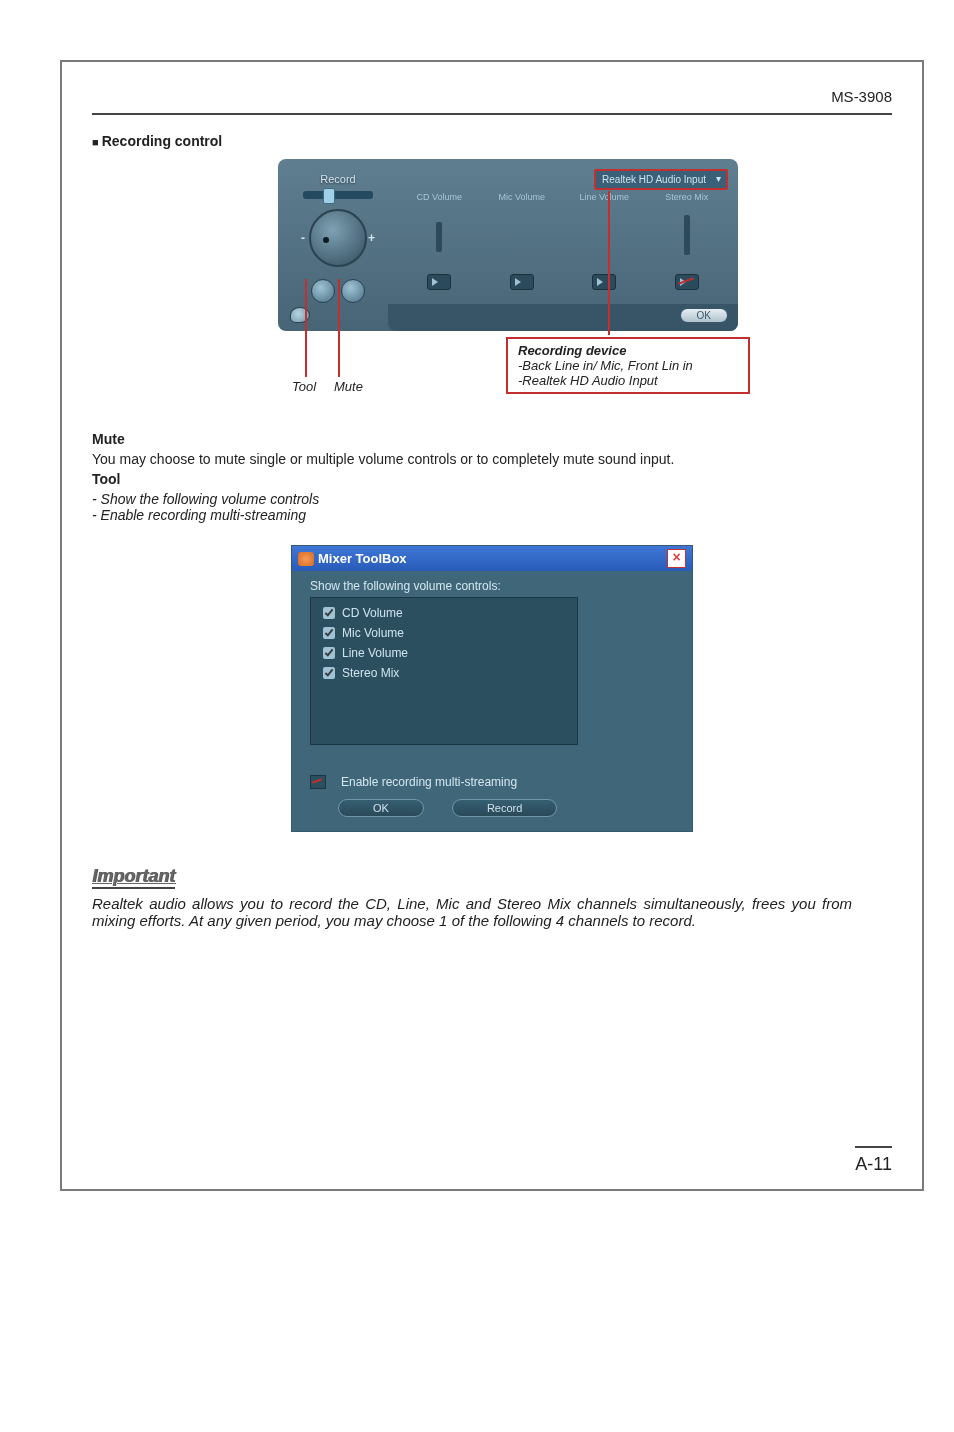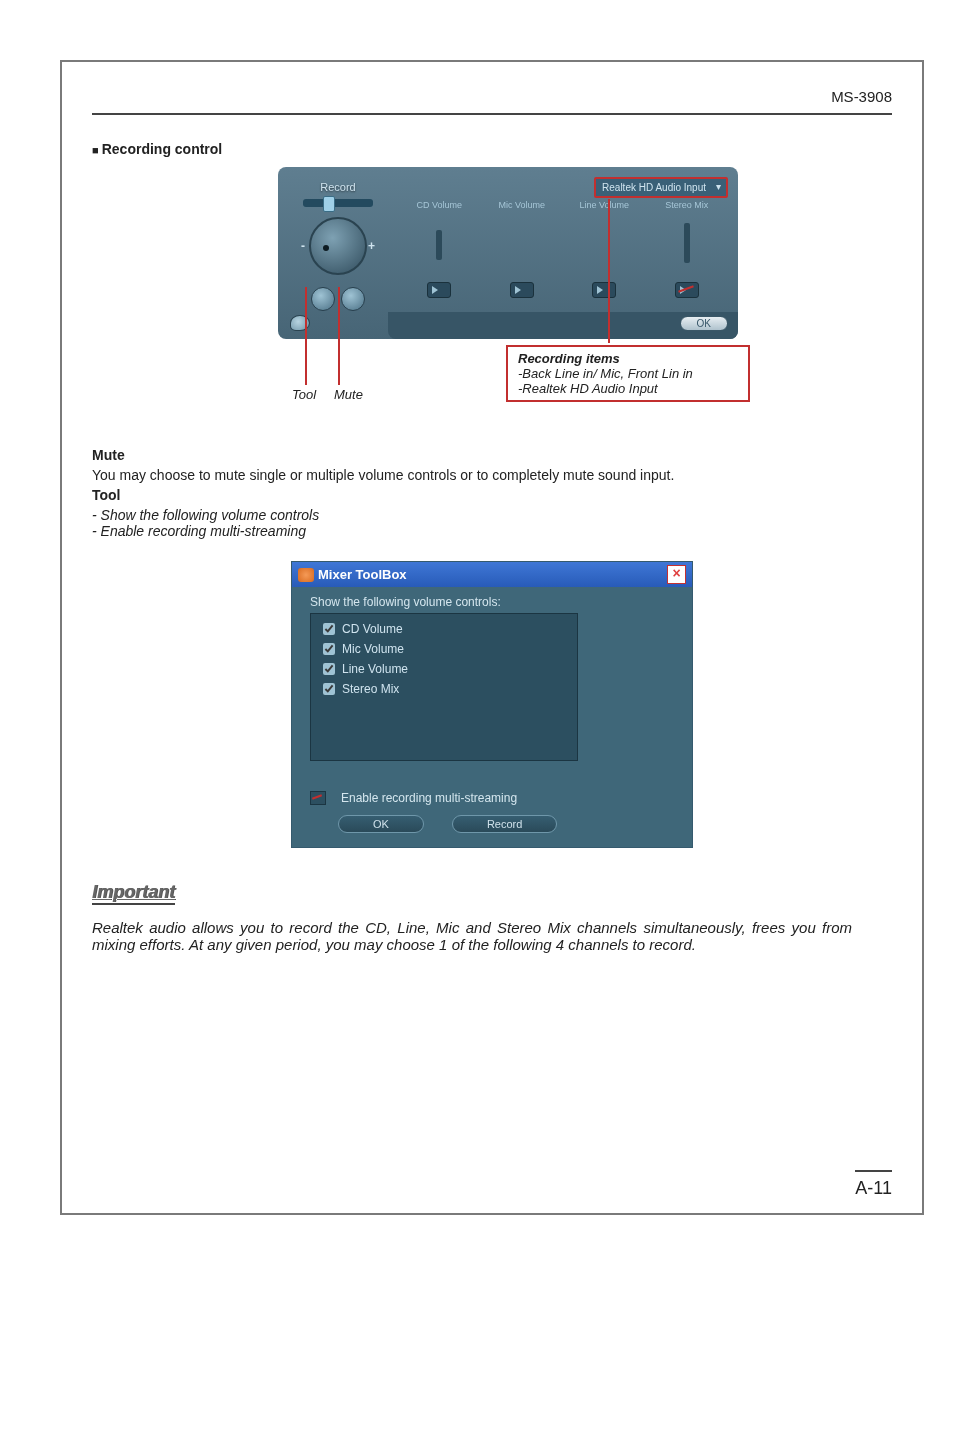--- a/index.html
+++ b/index.html
@@ -24,21 +24,21 @@
     margin-top: 6px;
     margin-bottom: 8px;
   }
   hr.topline {
     border: none;
     border-top: 2px solid #444;
     margin: 0 0 18px 0;
   }
   .heading {
     font-weight: bold;
-    margin-top: 26px;
+    margin-top: 18px;
     margin-bottom: 4px;
   }
   .inline-bullet::before {
     content: "■ ";
     font-size: 11px;
     vertical-align: middle;
   }
   .italic { font-style: italic; }
 
   
@@ -301,21 +301,21 @@
     border-bottom: 2px solid #444;
     display: inline-block;
     padding-bottom: 0;
     margin-bottom: 4px;
     text-decoration: underline;
   }
   .important-text {
     font-style: italic;
     font-size: 15px;
     text-align: justify;
-    margin-top: 10px;
+    margin-top: 2px;
     max-width: 760px;
   }
 
   .footer {
     position: absolute;
     right: 30px;
     bottom: 14px;
     font-size: 18px;
   }
   .footer hr {
@@ -396,21 +396,21 @@
 
     <div class="rec-callouts">
       <span class="redline" style="left:27px; top:-52px; height:98px;"></span>
       <span class="redline" style="left:60px; top:-52px; height:98px;"></span>
       <span class="redline" style="left:330px; top:-140px; height:144px;"></span>
 
       <div class="tool-label">Tool</div>
       <div class="mute-label">Mute</div>
 
       <div class="callout-box">
-        <div class="hdr">Recording items</div>
+        <div class="hdr">Recording device</div>
         <div>-Back Line in/ Mic, Front Lin in</div>
         <div>-Realtek HD Audio Input</div>
       </div>
     </div>
   </div>
 
   <div class="heading">Mute</div>
   <div>You may choose to mute single or multiple volume controls or to completely mute sound input.</div>
 
   <div class="heading" style="margin-top:4px;">Tool</div>

